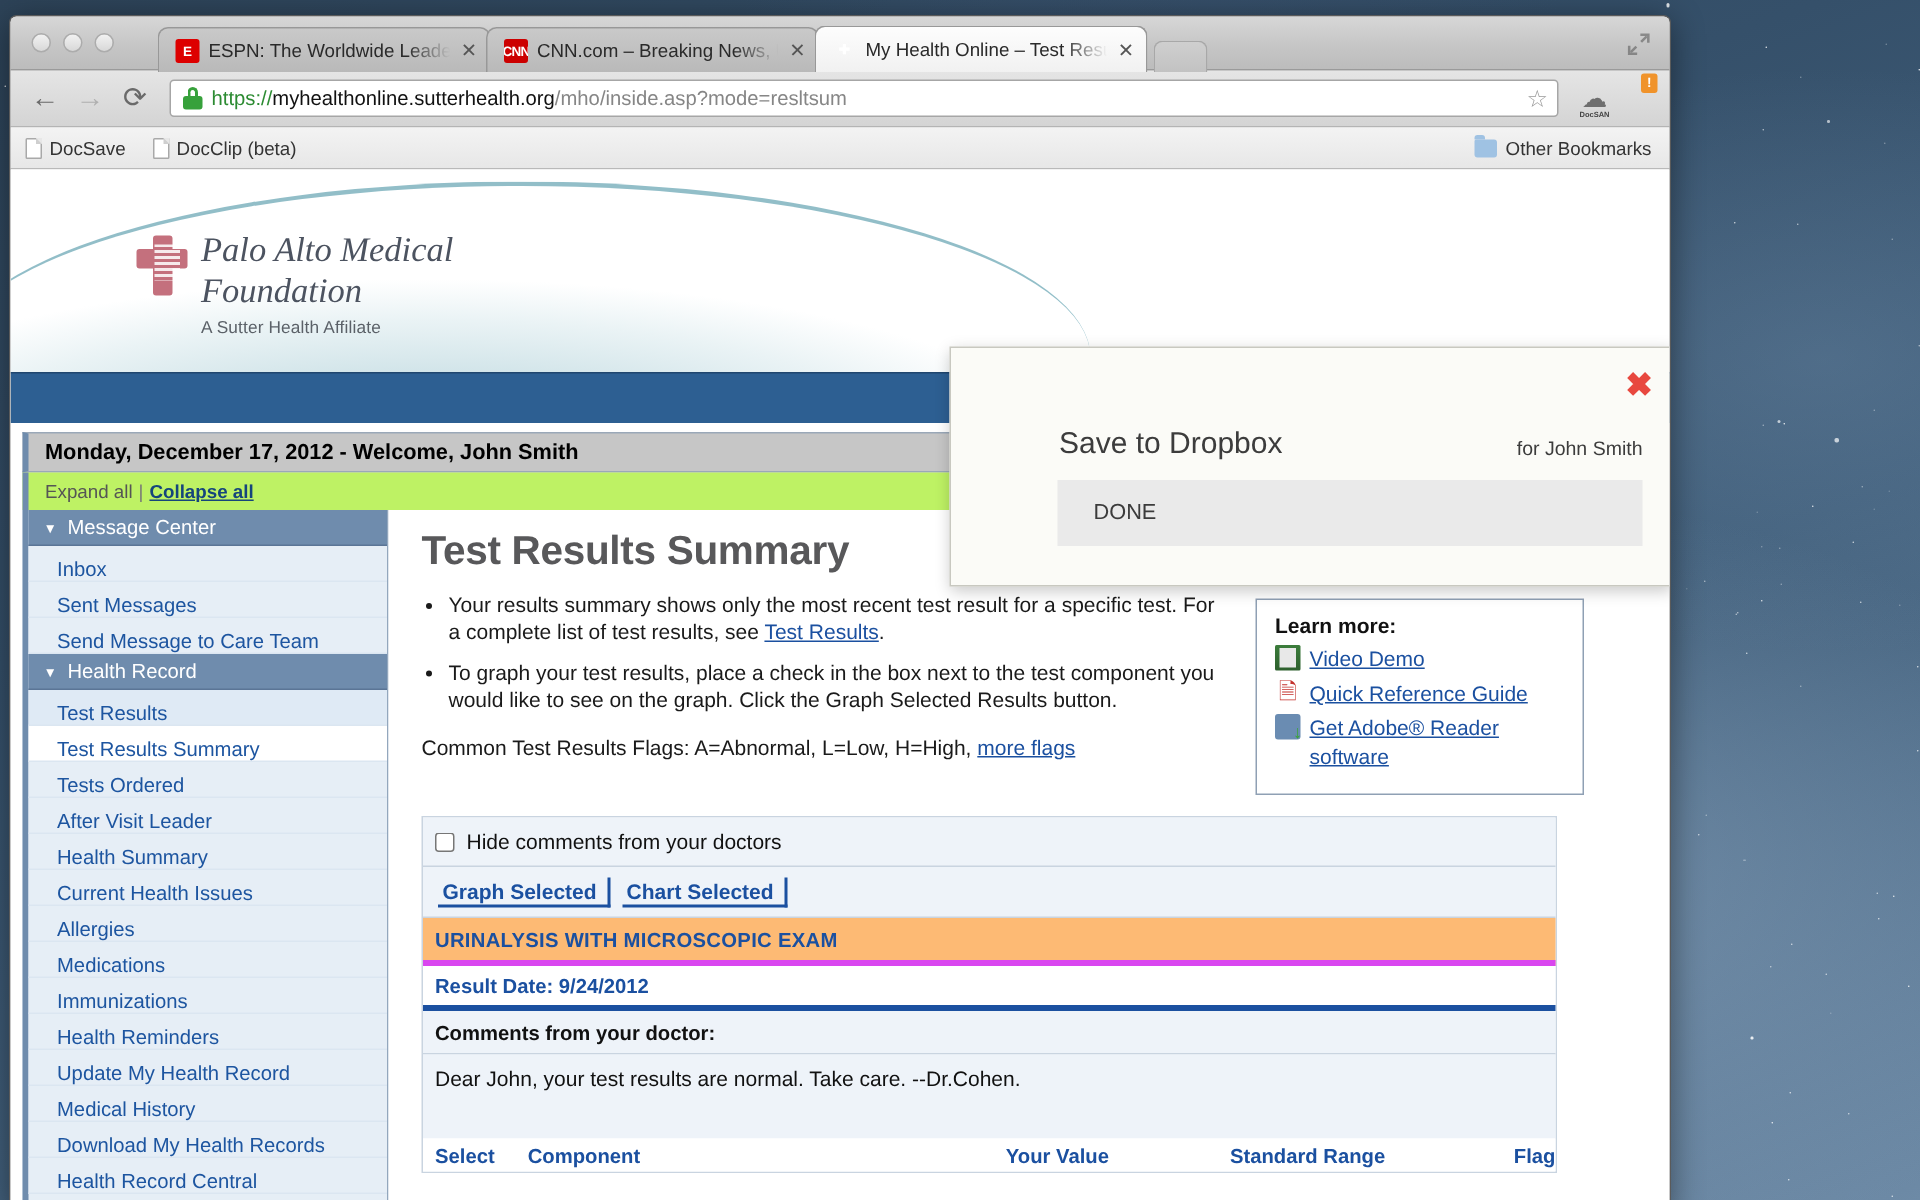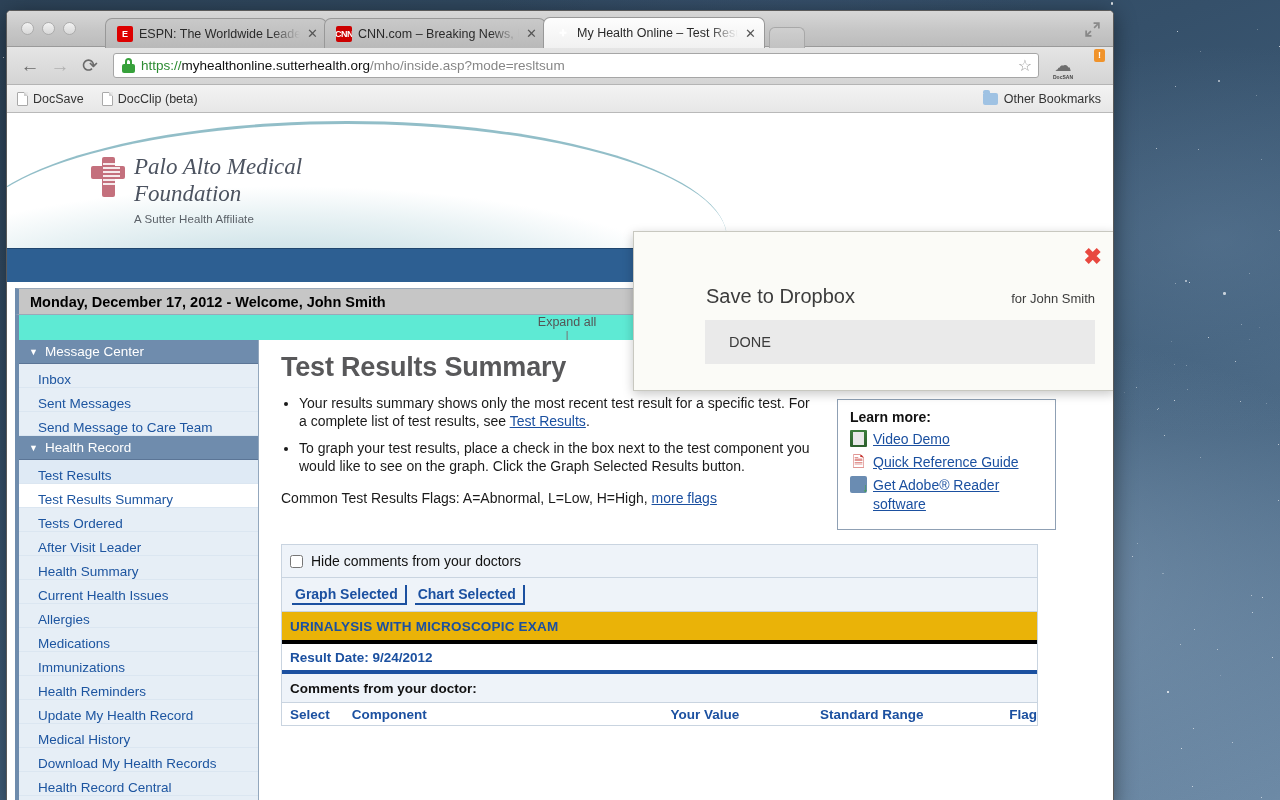--- a/index.html
+++ b/index.html
@@ -223,22 +223,21 @@
     font-size: 14.5px; font-weight: bold; color: #000;
   }
   #textsize { margin-left: auto; font-size: 11px; font-weight: bold; color: #000; display: flex; align-items: baseline; gap: 6px; }
   #textsize a { color: #15457c; text-decoration: underline; }
   .ts1 { font-size: 11px; } .ts2 { font-size: 13px; } .ts3 { font-size: 15px; }
 
   #expandrow {
     height: 25px; display: flex; align-items: center;
     padding-left: 11px; font-size: 12.5px; color: #555;
     border-left: 4px solid #6f8cad; border-right: 1px solid #9aa8b8;
-    background: #5eead4;
-    flex-direction: column;
+    background: #bef264;
   }
   #expandrow a { color: #15457c; font-weight: bold; text-decoration: underline; }
   #expandrow .sep { margin: 0 4px; color: #777; }
 
   #columns { display: flex; height: 470px; }
 
   
   #sidebar {
     width: 244px; flex: 0 0 244px;
     border-left: 4px solid #6f8cad;
@@ -304,23 +303,23 @@
     font-size: 14px; color: #111;
   }
   .r-hide input { margin: 0 8px 0 0; }
   .r-buttons { background: #eef3f9; height: 34px; display: flex; align-items: center; padding-left: 10px; gap: 2px; }
   .linkbtn {
     font-size: 14px; font-weight: bold; color: #1b50a0;
     border-bottom: 2px solid #1b50a0; border-right: 2px solid #1b50a0;
     padding: 1px 7px 1px 3px; margin-right: 6px;
   }
   .r-test {
-    background: #eab308; height: 32px; display: flex; align-items: center; padding-left: 8px;
+    background: #fdba74; height: 32px; display: flex; align-items: center; padding-left: 8px;
     font-size: 13.5px; font-weight: bold; color: #1b50a0; letter-spacing: .2px;
-    border-bottom: 4px solid #000000;
+    border-bottom: 4px solid #d946ef;
   }
   .r-date {
     background: #fff; height: 30px; display: flex; align-items: center; padding-left: 8px;
     font-size: 13.5px; font-weight: bold; color: #1b50a0;
     border-bottom: 4px solid #1b50a0;
   }
   .r-comhead {
     background: #eef3f9; height: 29px; display: flex; align-items: center; padding-left: 8px;
     font-size: 13.5px; font-weight: bold; color: #111;
     border-bottom: 1px solid #c9d4e0;
@@ -738,20 +737,21 @@
               <input type="checkbox" style="">
               <span>Hide comments from your doctors</span>
             </div>
             <div class="rrow r-buttons">
               <span class="linkbtn">Graph Selected</span>
               <span class="linkbtn">Chart Selected</span>
             </div>
             <div class="r-test">URINALYSIS WITH MICROSCOPIC EXAM</div>
             <div class="r-date">Result Date: 9/24/2012</div>
             <div class="r-comhead">Comments from your doctor:</div>
+            <div class="r-comtext">Dear John, your test results are normal. Take care. --Dr.Cohen.</div>
             <div class="r-colhead">
               <span class="ch-select">Select</span>
               <span class="ch-comp">Component</span>
               <span class="ch-val">Your Value</span>
               <span class="ch-range">Standard Range</span>
               <span class="ch-flag">Flag</span>
             </div>
           </div>
 
         </div>

